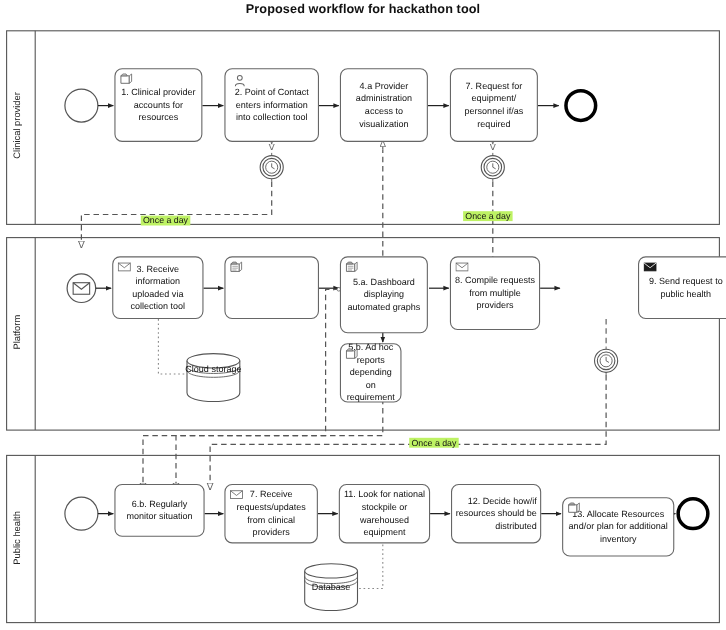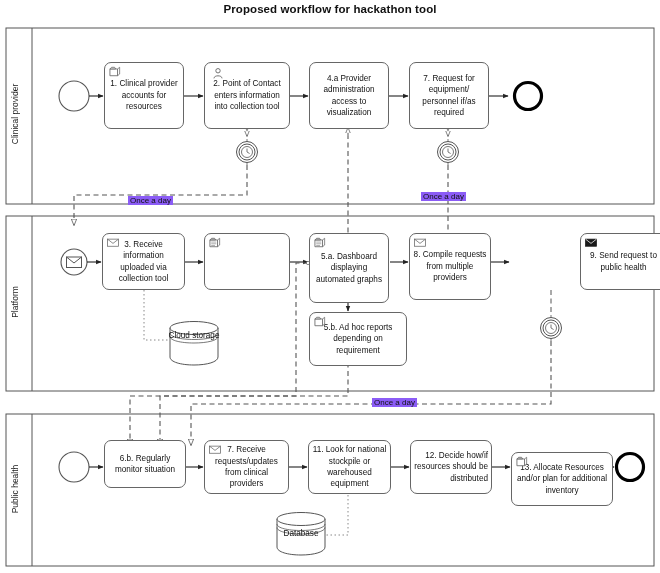--- a/index.html
+++ b/index.html
@@ -78,21 +78,21 @@
     font-size: 8.2px;
     line-height: 11px;
     color: #111111;
     text-align: center;
     width: 60px;
   }
   .flow-label {
     position: absolute;
     font-size: 8px;
     color: #111111;
-    background: #8b5cf6;
+    background: #bef264;
     padding: 0 2px;
     white-space: nowrap;
   }
 </style>
 </head>
 <body>
 
 <div id="page">
 
   <div class="diagram-title">Proposed workflow for hackathon tool</div>
@@ -277,21 +277,21 @@
       <path d="M1 3.5 L1 11.5 L10 11.5 L10 3.5 Z" fill="#ffffff" stroke="#666" stroke-width="1"></path>
       <path d="M1 3.5 L3 1.5 L6.5 1.5 L7.8 3.5 Z" fill="#bbbbbb" stroke="#666" stroke-width="0.9"></path>
       <path d="M10 3.5 L12.5 1.5 L12.5 9.5 L10 11.5 Z" fill="#ffffff" stroke="#666" stroke-width="0.9"></path>
       <line x1="2.5" y1="6" x2="8.5" y2="6" stroke="#777" stroke-width="0.7"></line>
       <line x1="2.5" y1="8" x2="8.5" y2="8" stroke="#777" stroke-width="0.7"></line>
       <line x1="2.5" y1="10" x2="7" y2="10" stroke="#777" stroke-width="0.7"></line>
     </svg>
     <span class="task-text">5.a. Dashboard displaying automated graphs</span>
   </div>
 
-  <div class="task" style="left:309px; top:312px; width:98px; height:54px;">
+  <div class="task" style="left:309px; top:312px; width:56px; height:54px;">
     <svg class="task-icon" viewBox="0 0 14 13">
       <path d="M1 3.5 L1 11.5 L10 11.5 L10 3.5 Z" fill="#ffffff" stroke="#666" stroke-width="1"></path>
       <path d="M1 3.5 L3 1.5 L6.5 1.5 L7.8 3.5 Z" fill="#dddddd" stroke="#666" stroke-width="0.9"></path>
       <path d="M10 3.5 L12.5 1.5 L12.5 9.5 L10 11.5 Z" fill="#ffffff" stroke="#666" stroke-width="0.9"></path>
     </svg>
     <span class="task-text">5.b. Ad hoc reports depending on requirement</span>
   </div>
 
   <div class="task" style="left:409px; top:233px; width:82px; height:67px;">
     <svg class="task-icon" viewBox="0 0 16 12">

